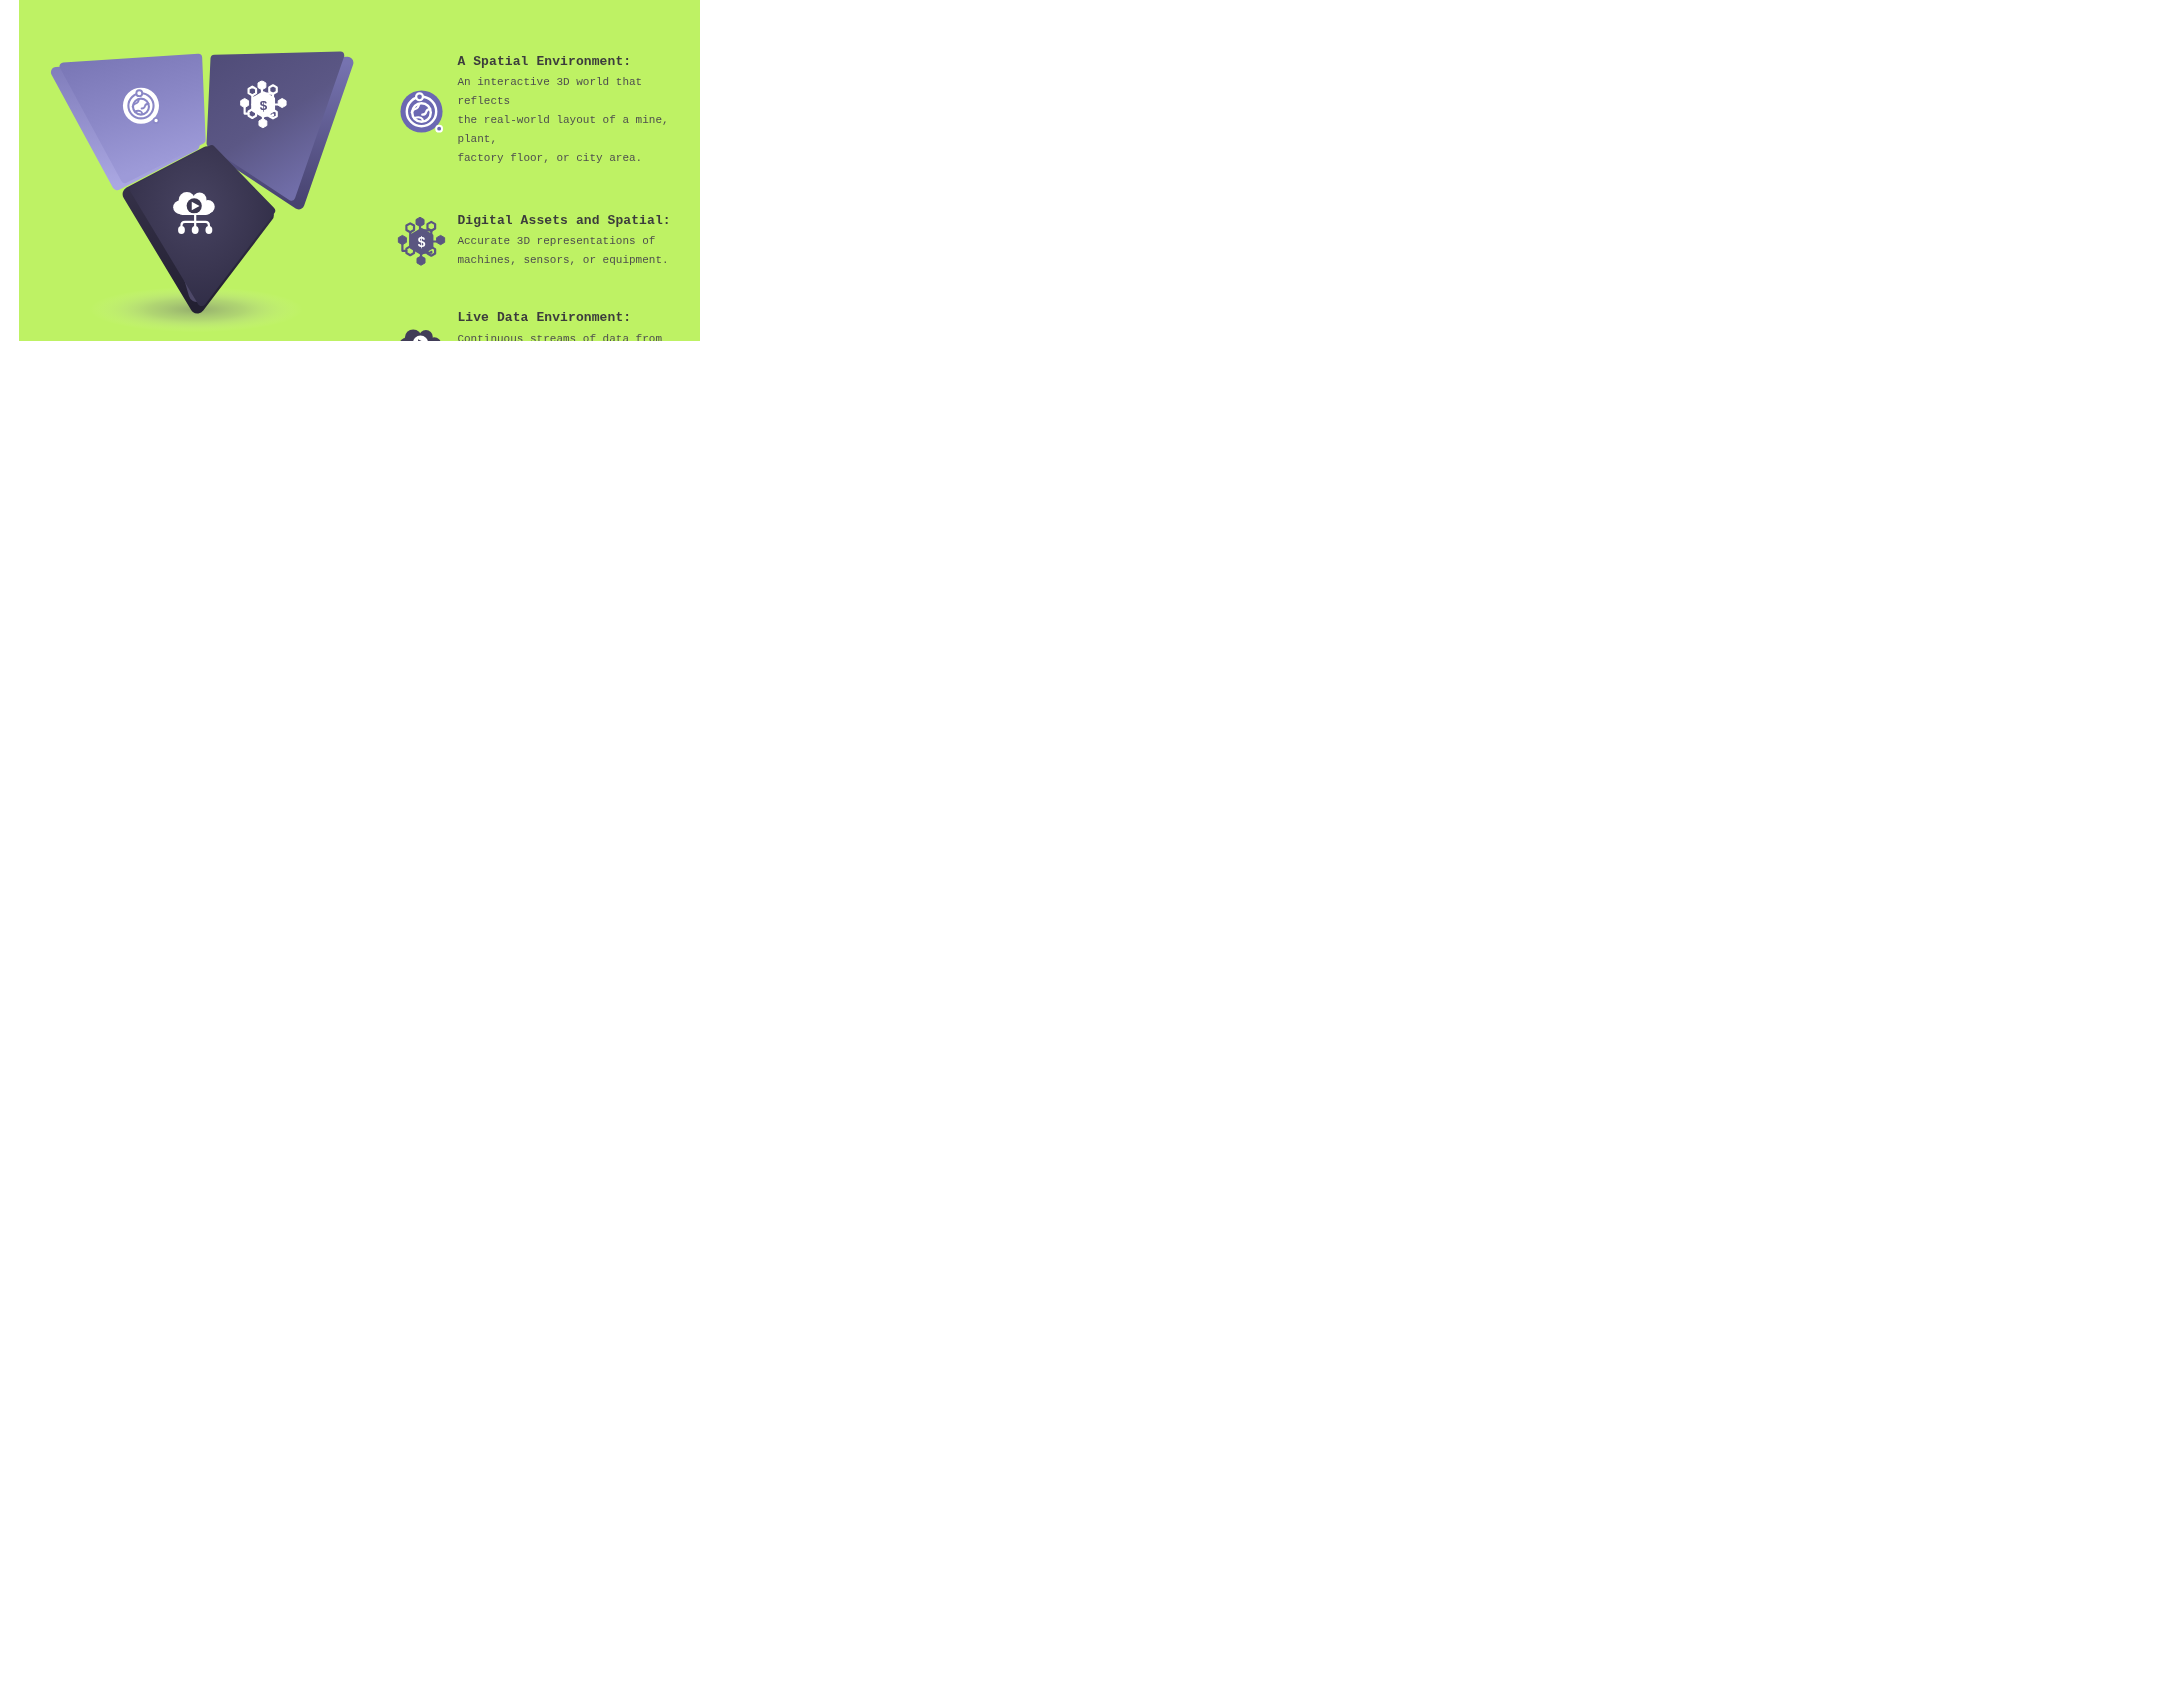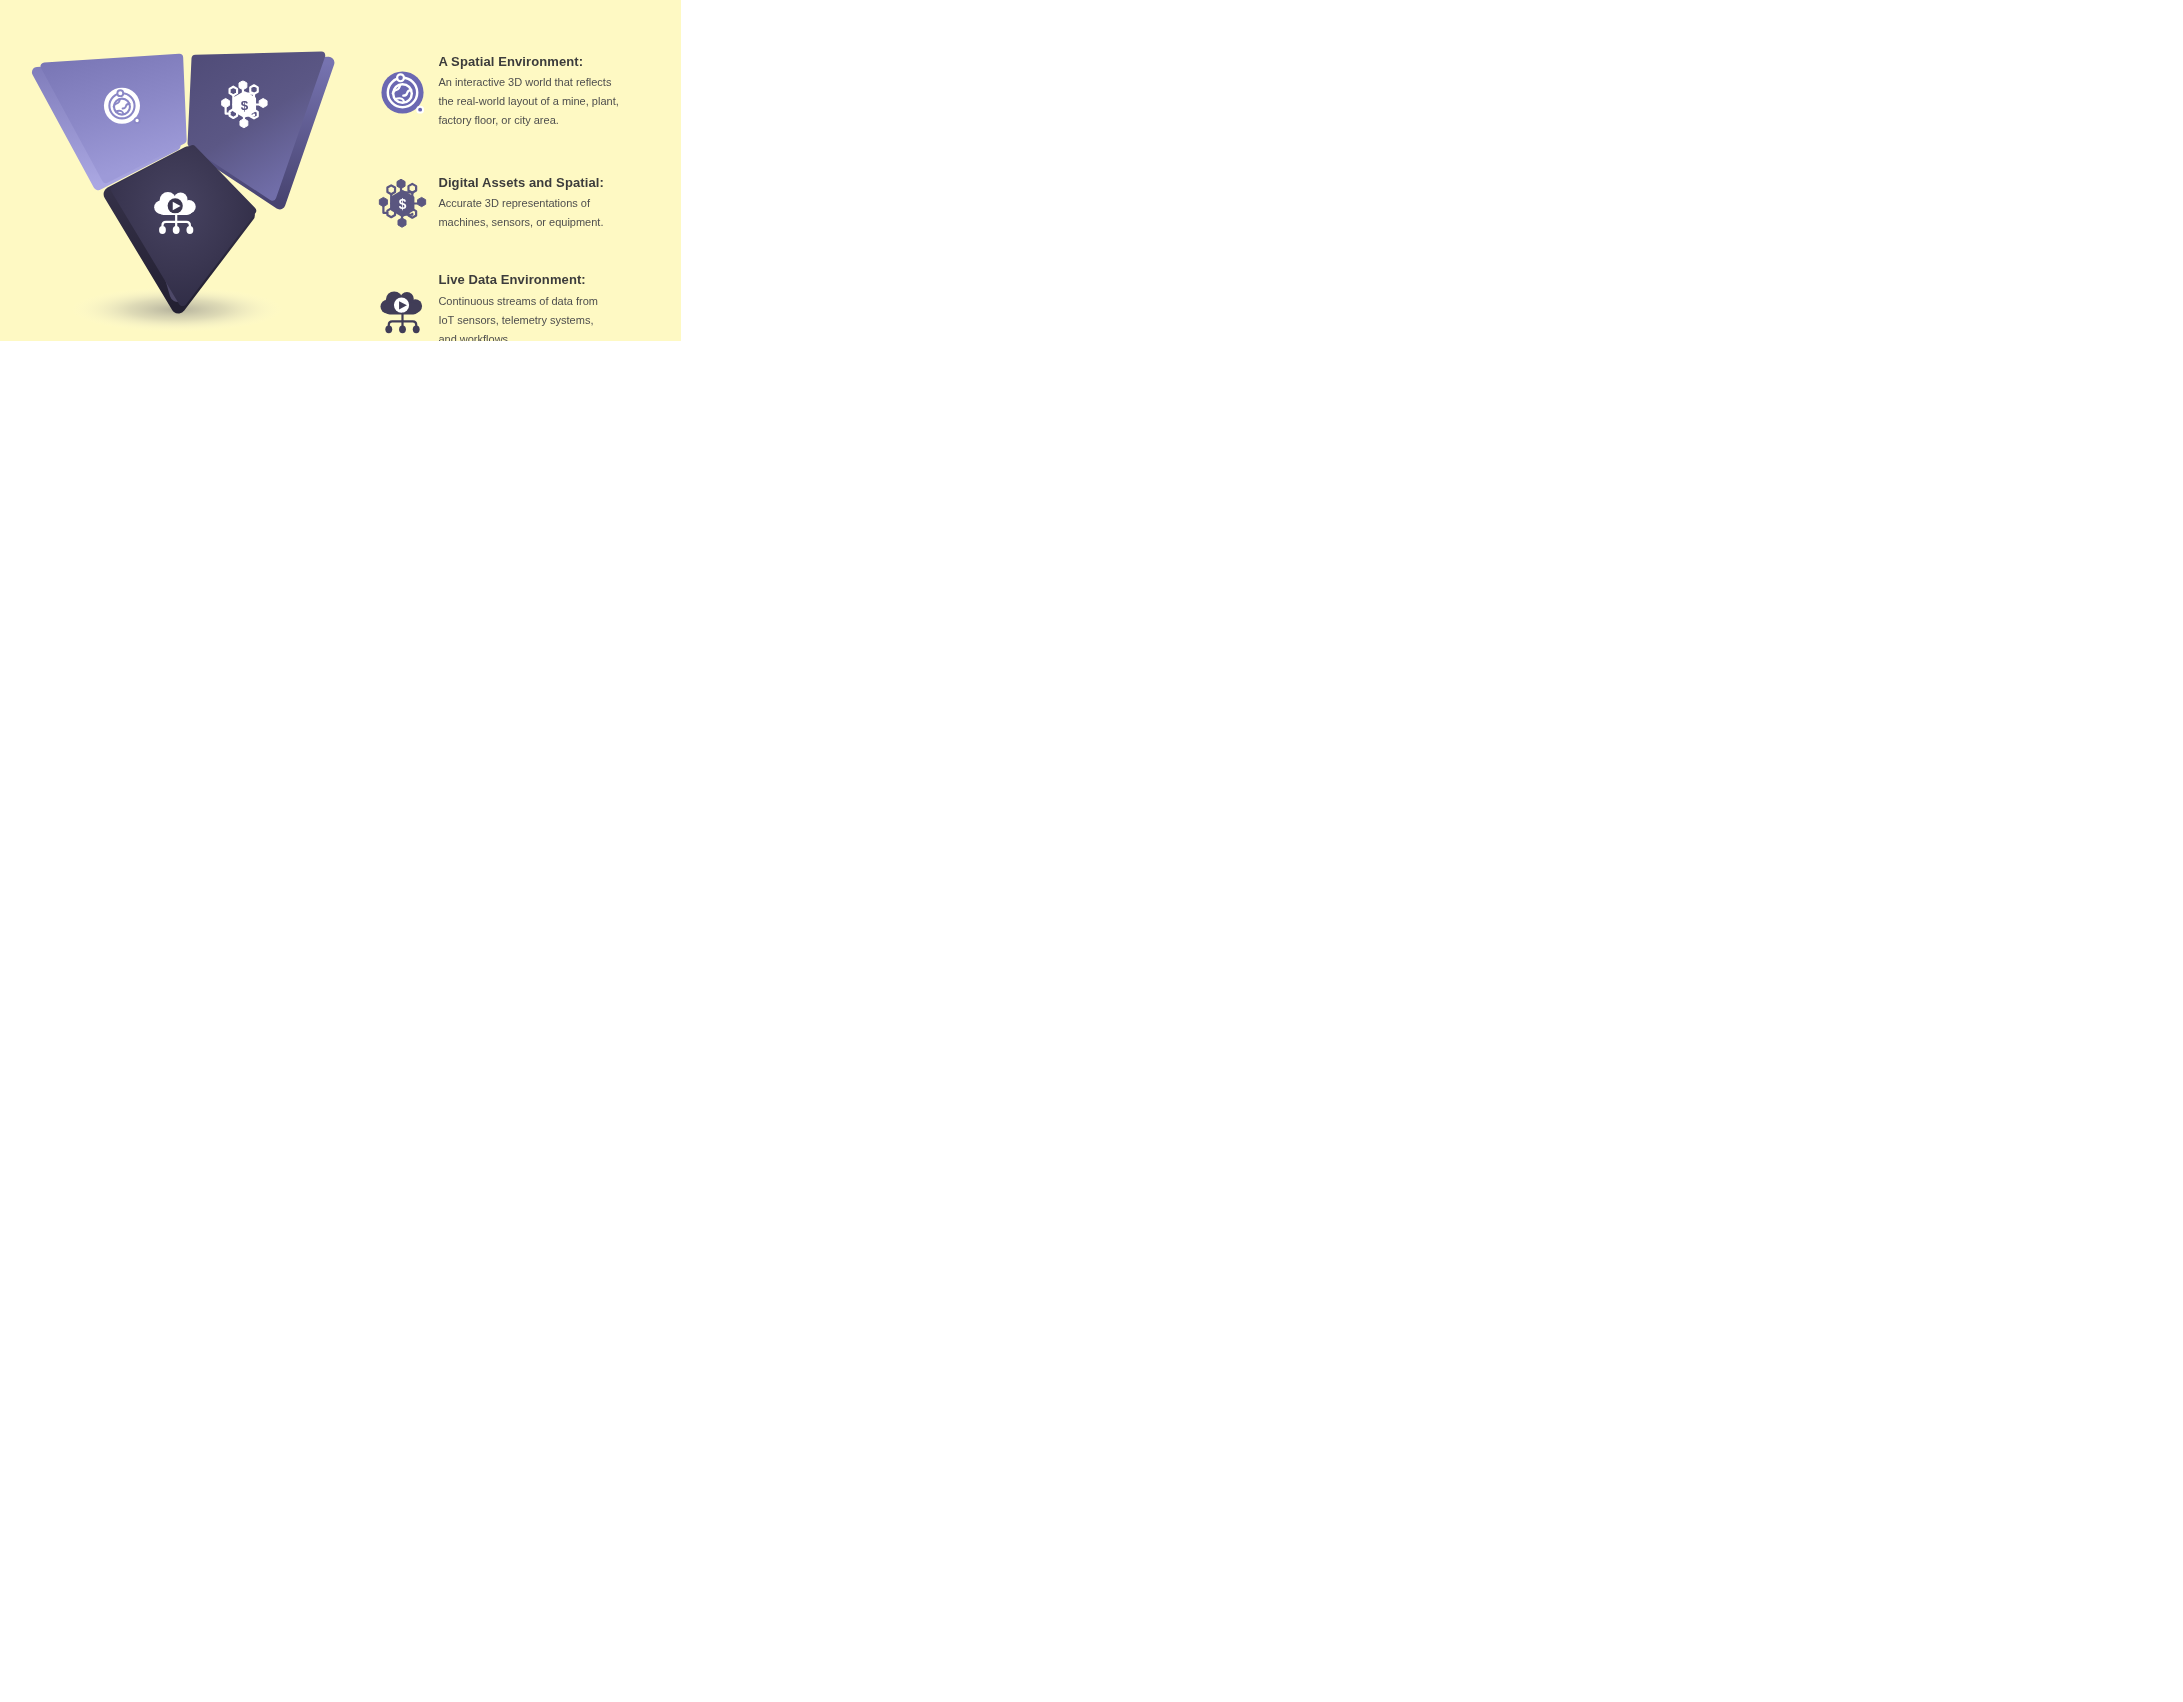--- a/index.html
+++ b/index.html
@@ -1,19 +1,19 @@
 <!DOCTYPE html>
 <html style="--heading-color: #3c3c3c; --body-color: #4e4e4e;font-size:7px"><head>
 <meta charset="utf-8">
 <title>Infographic</title>
 <style>
   html,body { margin:0; padding:0; background:#ffffff; }
   .canvas {
-    position:relative; width:681px; height:341px; background:#fef9c3;
-    overflow:hidden; font-family:Liberation Sans, sans-serif;
+    position:relative; width:681px; height:341px; background:#bef264;
+    overflow:hidden; font-family:Liberation Mono, monospace;margin-left:19px;
   }
   .emblem { position:absolute; left:0; top:0; width:341px; height:341px; }
   .features { position:absolute; left:378px; top:54px; width:279px; }
   .feature { display:flex; align-items:center; gap:11.4px; }
   .feature + .feature { margin-top:45px; }
   .feature:nth-child(3) { margin-top:40px; }
   .feature-icon { width:49px; height:49px; flex:0 0 auto; --detail:#ffffff; }
   .feature-heading {
     margin:0 0 3.5px 0; font-size:13px; font-weight:bold;
     color:var(--heading-color,#3c3c3c); letter-spacing:0.1px; line-height:15.7px;

